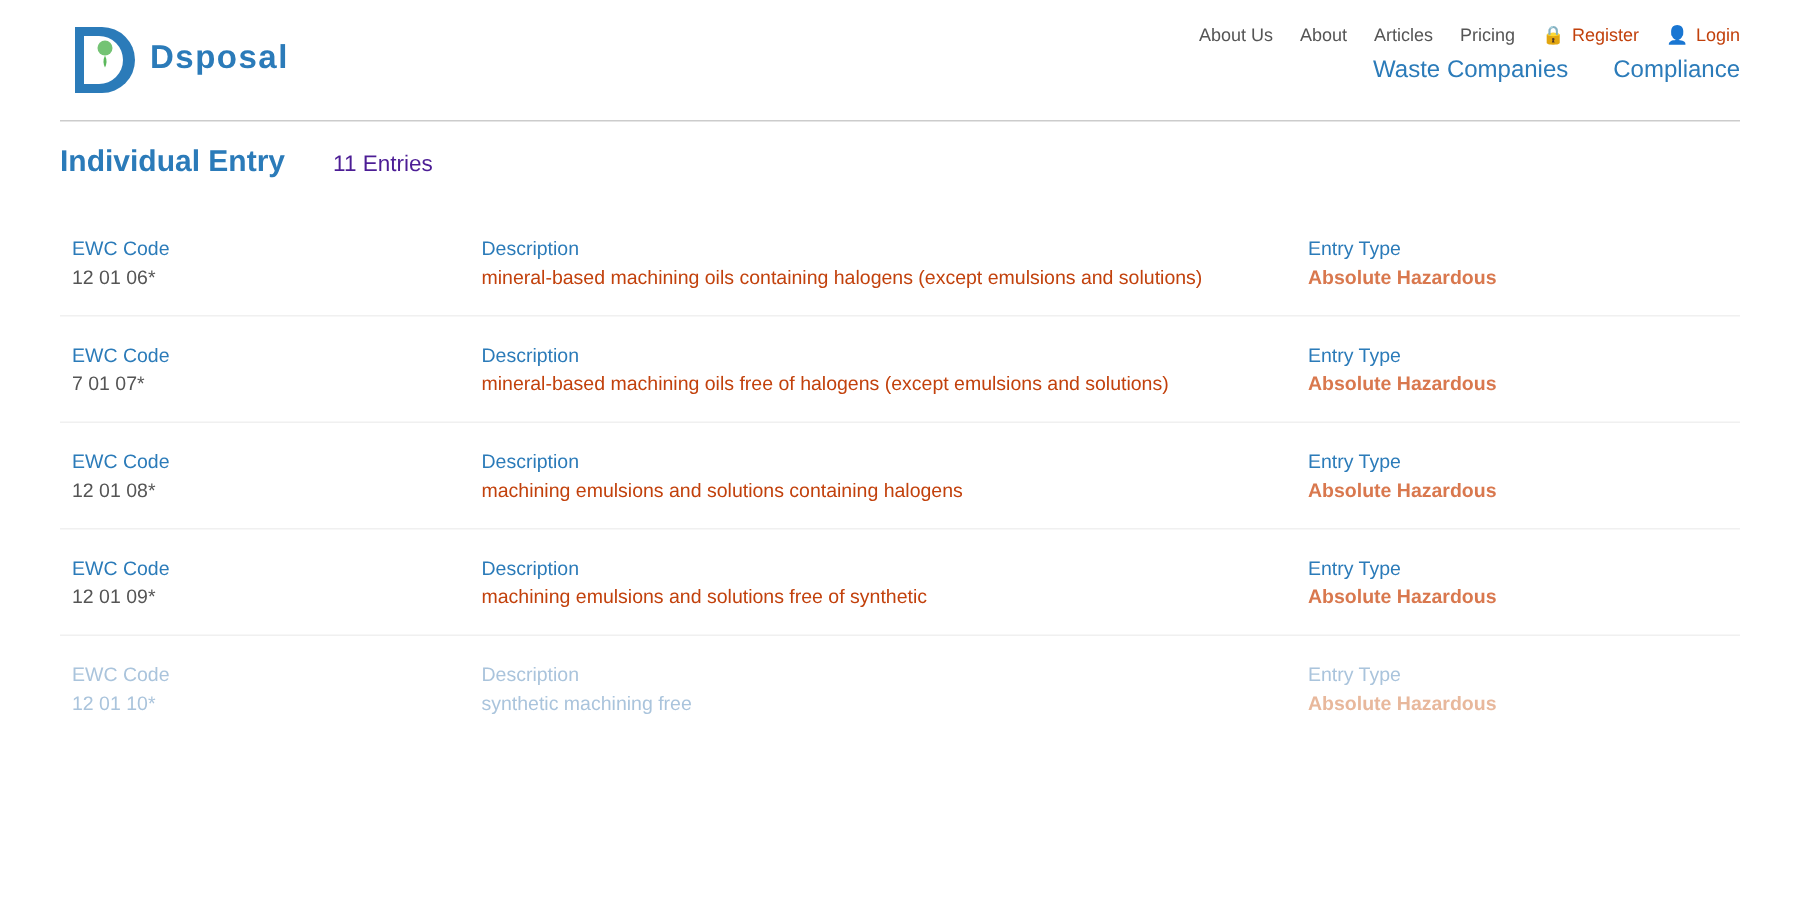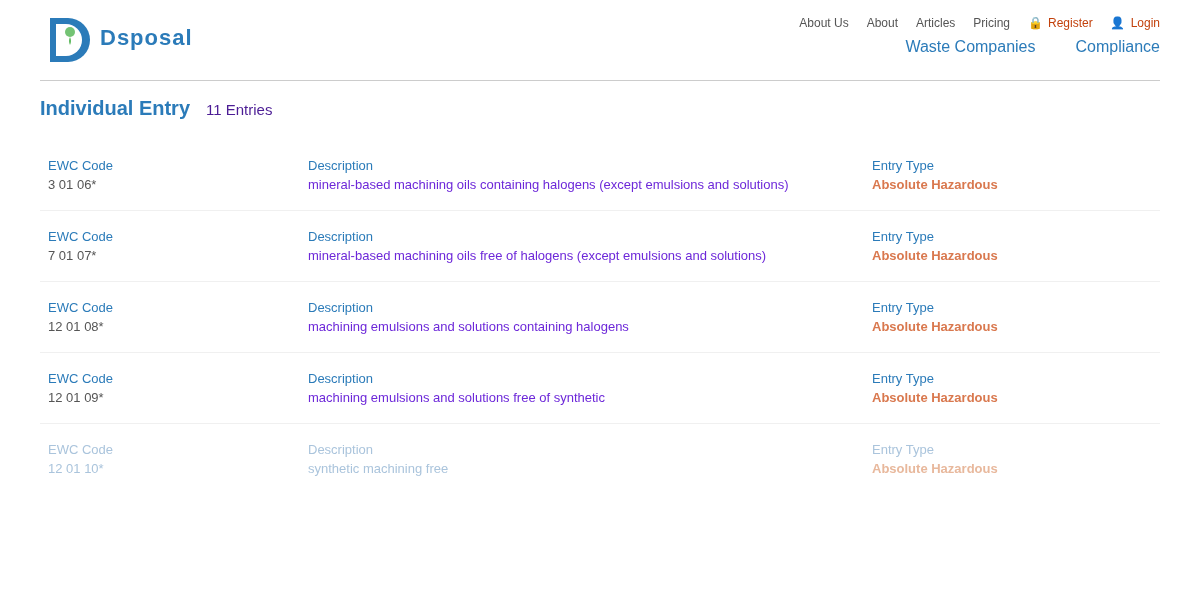--- a/index.html
+++ b/index.html
@@ -44,21 +44,21 @@
       font-size: 12px;
     }
     .nav-top .register, .nav-top .login {
       color: #c2410c;
       display: flex;
       align-items: center;
       gap: 3px;
     }
     .nav-bottom {
       display: flex;
-      gap: 40px;
+      gap: 30px;
       margin-top: 8px;
     }
     .nav-bottom a {
       color: #2b7bb9;
       text-decoration: none;
       font-size: 16px;
       font-weight: 500;
     }
 
     .divider {
@@ -68,21 +68,21 @@
     }
 
     
     .page-content {
       padding: 16px 40px;
     }
 
     .page-header {
       display: flex;
       align-items: baseline;
-      gap: 16px;
+      gap: 32px;
       margin-bottom: 20px;
     }
     .page-title {
       color: #2b7bb9;
       font-size: 20px;
       font-weight: bold;
     }
     .entries-count {
       color: #4c1d95;
       font-size: 15px;
@@ -90,20 +90,21 @@
 
     
     .entries-list {
       width: 100%;
     }
     .entry-row {
       display: grid;
       grid-template-columns: 260px 1fr 280px;
       padding: 18px 8px;
       border-bottom: 1px solid #f0f0f0;
+      gap: 13px;
     }
     .entry-row:last-child { border-bottom: none; }
     .entry-row.faded .col-label,
     .entry-row.faded .col-value {
       color: #aac4dc !important;
     }
     .entry-row.faded .col-value.orange {
       color: #e8b89c !important;
     }
 
@@ -117,21 +118,21 @@
       font-size: 13px;
     }
     .col-value.orange {
       color: #d9784e;
       font-weight: 600;
     }
     .col-value.ewc {
       color: #555;
     }
     .col-value.desc-orange {
-      color: #6d28d9;
+      color: #c2410c;
     }
 
     .col-block { display: flex; flex-direction: column; }
 
     
     .icon-lock::before { content: '🔒'; font-size: 12px; margin-right: 2px; }
     .icon-user::before { content: '👤'; font-size: 12px; margin-right: 2px; }
   </style>
 </head>
 <body>
@@ -178,21 +179,21 @@
 
   <div class="page-header">
     <span class="page-title">Individual Entry</span>
     <span class="entries-count">11 Entries</span>
   </div>
 
   <div class="entries-list" id="entries-container">
   <div class="entry-row">
     <div class="col-block">
       <span class="col-label">EWC Code</span>
-      <span class="col-value ewc">3 01 06*</span>
+      <span class="col-value ewc">12 01 06*</span>
     </div>
     <div class="col-block">
       <span class="col-label">Description</span>
       <span class="col-value desc-orange">mineral-based machining oils containing halogens (except emulsions and solutions)</span>
     </div>
     <div class="col-block">
       <span class="col-label">Entry Type</span>
       <span class="col-value orange">Absolute Hazardous</span>
     </div>
   </div>

